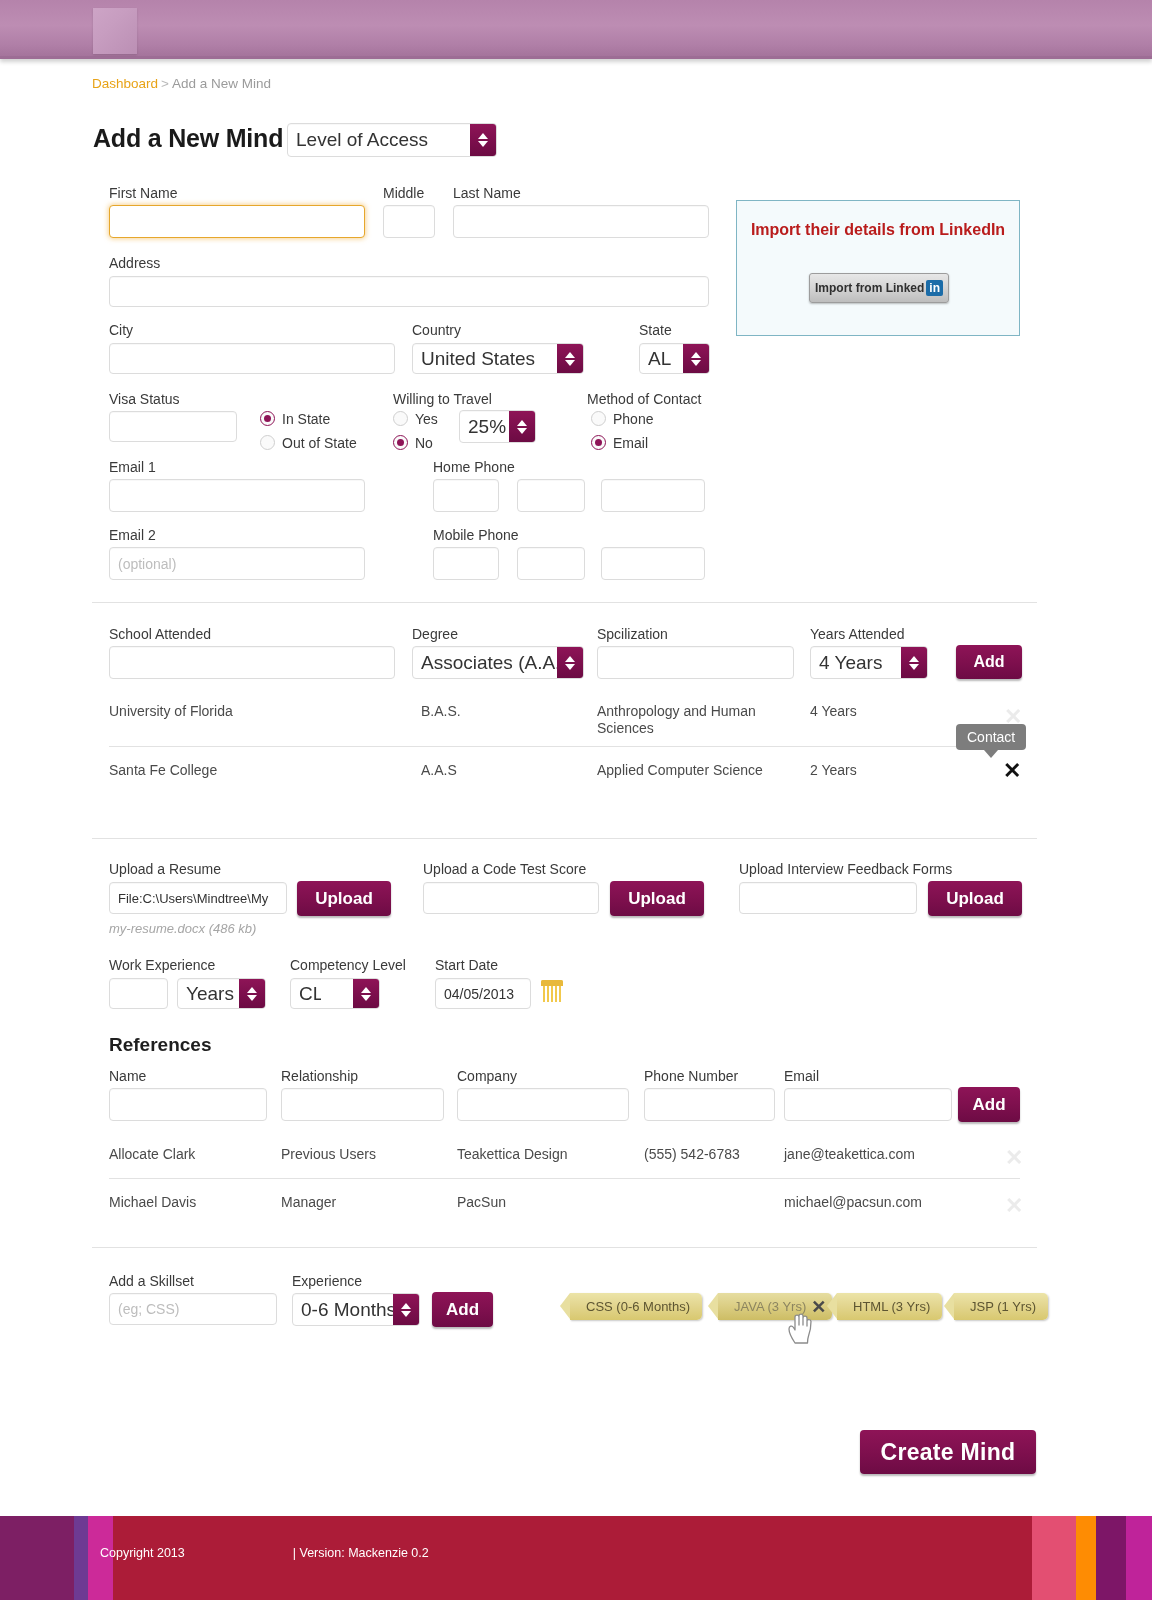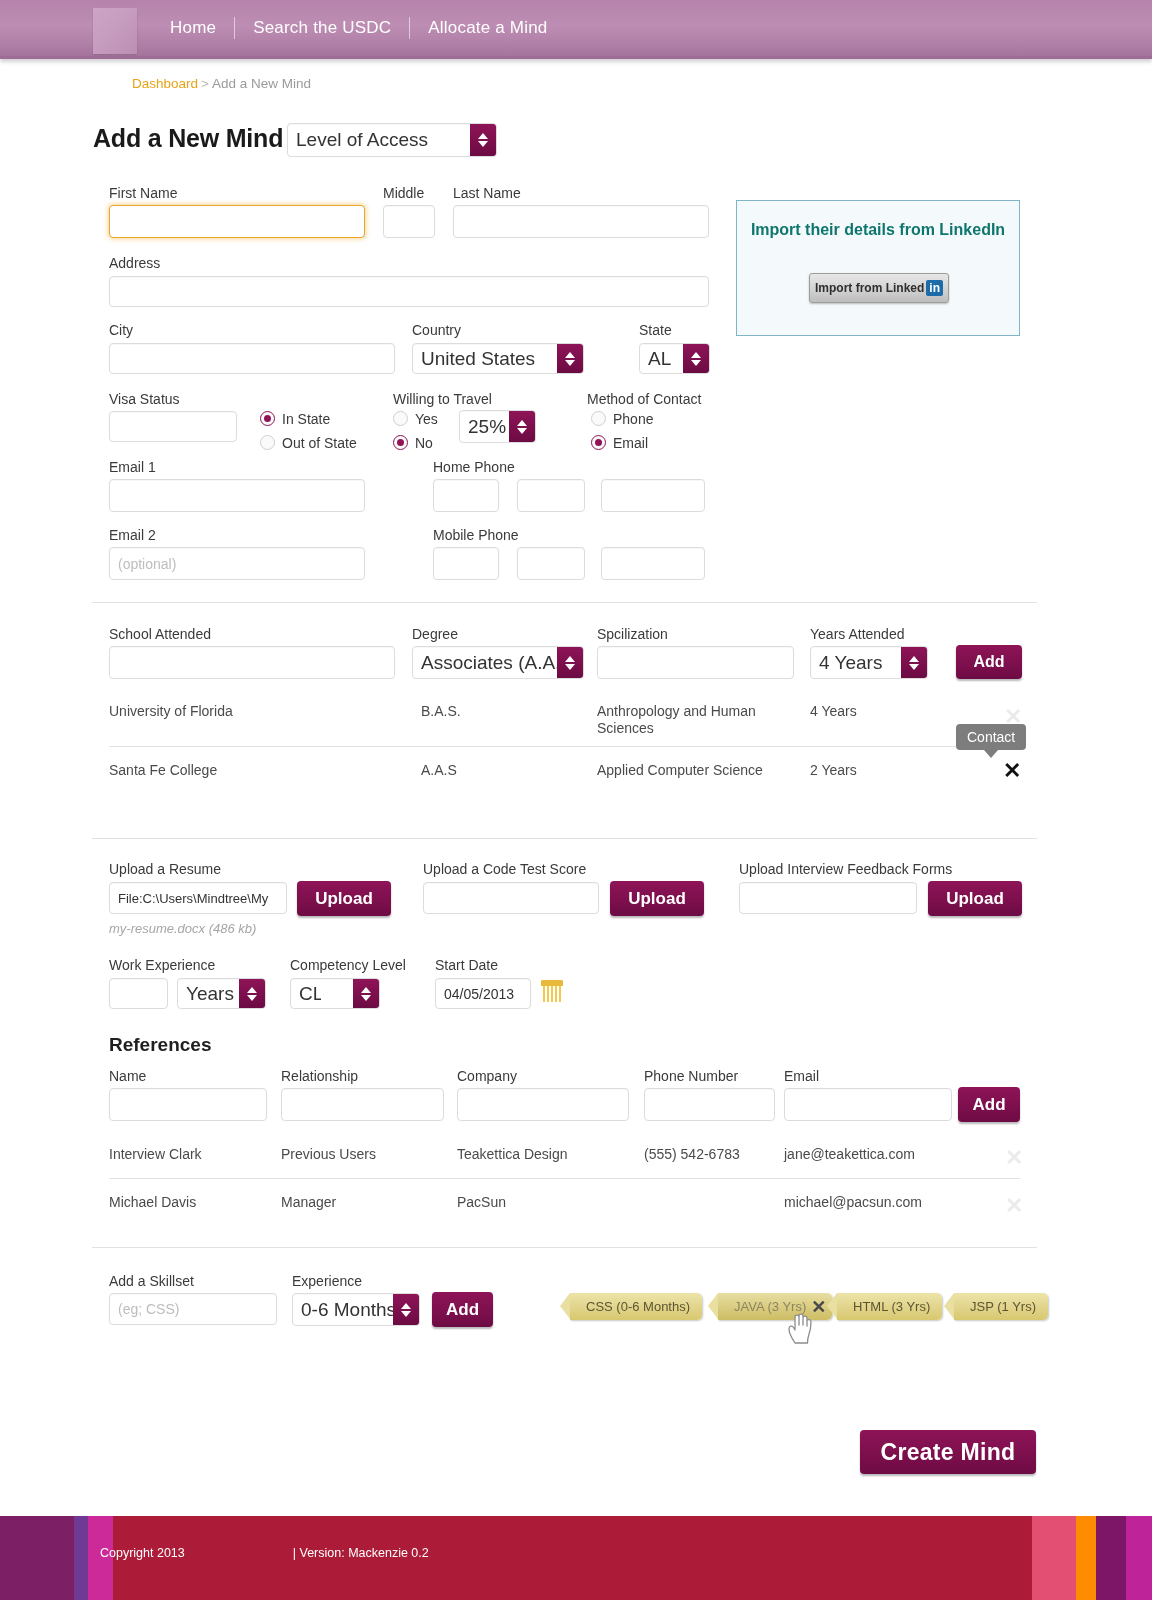--- a/index.html
+++ b/index.html
@@ -47,21 +47,21 @@
   .avatar .hairL{position:absolute; left:2px; top:16%; width:9px; height:68%; background:#6b523a; border-radius:40% 10% 20% 30%;}
   .avatar .hairR{position:absolute; right:2px; top:16%; width:9px; height:68%; background:#6b523a; border-radius:10% 40% 30% 20%;}
   .avatar .shoulders{position:absolute; left:4px; bottom:0; width:32px; height:9px; background:#efe7dc; border-radius:50% 50% 0 0;}
   .greet{color:#fff; font-size:16px;}
   .vline{width:1px; height:24px; background:rgba(255,255,255,.6); margin:0 14px;}
   .logout{color:#f6b93b; font-size:16px; text-decoration:none; letter-spacing:.4px; display:flex; align-items:center; gap:6px;}
   .pwr{display:inline-block; width:13px; height:13px; border:2px solid #f6b93b; border-radius:50%; border-top-color:transparent; position:relative;}
   .pwr:after{content:""; position:absolute; left:4px; top:-4px; width:2px; height:7px; background:#f6b93b;}
 
   
-  .crumb{position:absolute; left:92px; top:76px; font-size:13.5px; color:#9b9b9b;margin-left:40px;}
+  .crumb{position:absolute; left:92px; top:76px; font-size:13.5px; color:#9b9b9b;}
   .crumb a{color:#e8a317; text-decoration:none;}
   .crumb .gt{color:#b9b9b9; margin:0 3px;}
 
   .page-title{
     position:absolute; left:93px; top:124px; font-size:25px; font-weight:bold; color:#1a1a1a;
     letter-spacing:-.2px;
   }
 
   
   .lbl{font-size:14px; color:#3a3a3a;}
@@ -139,27 +139,20 @@
   .footer .copy{
     position:absolute; left:100px; top:30px; color:#fff; font-size:12.5px; display:flex; gap:0;
   }
   .footer .copy .ver{margin-left:108px;}
 </style>
 </head>
 <body>
 
 <div class="topbar">
   <div class="logo-box"></div>
-  <div class="nav">
-    <a href="#">Home</a>
-    <span class="sep"></span>
-    <a href="#">Search the USDC</a>
-    <span class="sep"></span>
-    <a href="#">Allocate a Mind</a>
-  </div>
 </div>
 
 <div class="crumb">
   <a href="#">Dashboard</a><span class="gt">&gt;</span><span>Add a New Mind</span>
 </div>
 
 <div class="page-title">Add a New Mind</div>
 <div class="sel" style="position:absolute;left:287px;top:123px;width:210px;height:34px;">
   <span class="txt">Level of Access</span>
   <span class="arrow">
@@ -238,21 +231,21 @@
 <input class="inp" style="position: absolute; left: 433px; top: 479px; width: 66px; height: 33px;">
 <input class="inp" style="position: absolute; left: 517px; top: 479px; width: 68px; height: 33px;">
 <input class="inp" style="position: absolute; left: 601px; top: 479px; width: 104px; height: 33px;">
 
 <div class="lbl" style="position:absolute;left:433px;top:527px;">Mobile Phone</div>
 <input class="inp" style="position: absolute; left: 433px; top: 547px; width: 66px; height: 33px;">
 <input class="inp" style="position: absolute; left: 517px; top: 547px; width: 68px; height: 33px;">
 <input class="inp" style="position: absolute; left: 601px; top: 547px; width: 104px; height: 33px;">
 
 <div style="position:absolute;left:736px;top:200px;width:284px;height:136px;background:#f4fafc;border:1px solid #7fb5c4;box-sizing:border-box;">
-  <div style="position:absolute;left:0;top:20px;width:100%;text-align:center;font-size:16px;font-weight:bold;color:#0f766e;">Import their details from LinkedIn</div>
+  <div style="position:absolute;left:0;top:20px;width:100%;text-align:center;font-size:16px;font-weight:bold;color:#b91c1c;">Import their details from LinkedIn</div>
   <div style="position:absolute;left:50%;top:72px;margin-left:-69px;width:138px;height:28px;border-radius:3px;border:1px solid #9c9c9c;background:linear-gradient(to bottom,#e7e7e7 0%,#d4d4d4 50%,#bdbdbd 100%);display:flex;align-items:center;justify-content:center;box-shadow:0 1px 2px rgba(0,0,0,.25);">
     <span style="font-size:12px;font-weight:bold;color:#2f2f2f;">Import from Linked</span>
     <span style="display:inline-block;background:#1b6ca8;color:#fff;font-size:12px;font-weight:bold;padding:0 3px;margin-left:2px;border-radius:2px;line-height:16px;">in</span>
   </div>
 </div>
 
 <div class="divider" style="top:602px;"></div>
 
 <div class="lbl" style="position:absolute;left:109px;top:626px;">School Attended</div>
 <input class="inp" style="position: absolute; left: 109px; top: 646px; width: 286px; height: 33px;">
@@ -352,21 +345,21 @@
 
 <div class="lbl" style="position:absolute;left:644px;top:1068px;">Phone Number</div>
 <input class="inp" style="position: absolute; left: 644px; top: 1088px; width: 131px; height: 33px;">
 
 <div class="lbl" style="position:absolute;left:784px;top:1068px;">Email</div>
 <input class="inp" style="position: absolute; left: 784px; top: 1088px; width: 168px; height: 33px;">
 
 <button class="btn" style="position:absolute;left:958px;top:1087px;width:62px;height:35px;font-size:17px;">Add</button>
 
 <div>
-  <div class="row-txt" style="position:absolute;left:109px;top:1146px;">Interview Clark</div>
+  <div class="row-txt" style="position:absolute;left:109px;top:1146px;">Allocate Clark</div>
   <div class="row-txt" style="position:absolute;left:281px;top:1146px;">Previous Users</div>
   <div class="row-txt" style="position:absolute;left:457px;top:1146px;">Teakettica Design</div>
   <div class="row-txt" style="position:absolute;left:644px;top:1146px;">(555) 542-6783</div>
   <div class="row-txt" style="position:absolute;left:784px;top:1146px;">jane@teakettica.com</div>
   <div class="x-ico" style="position:absolute;left:1005px;top:1147px;">✕</div>
 </div>
 <div style="position:absolute;left:109px;top:1178px;width:911px;height:1px;background:#e2e2e2;"></div>
 
 <div>
   <div class="row-txt" style="position:absolute;left:109px;top:1194px;">Michael Davis</div>

